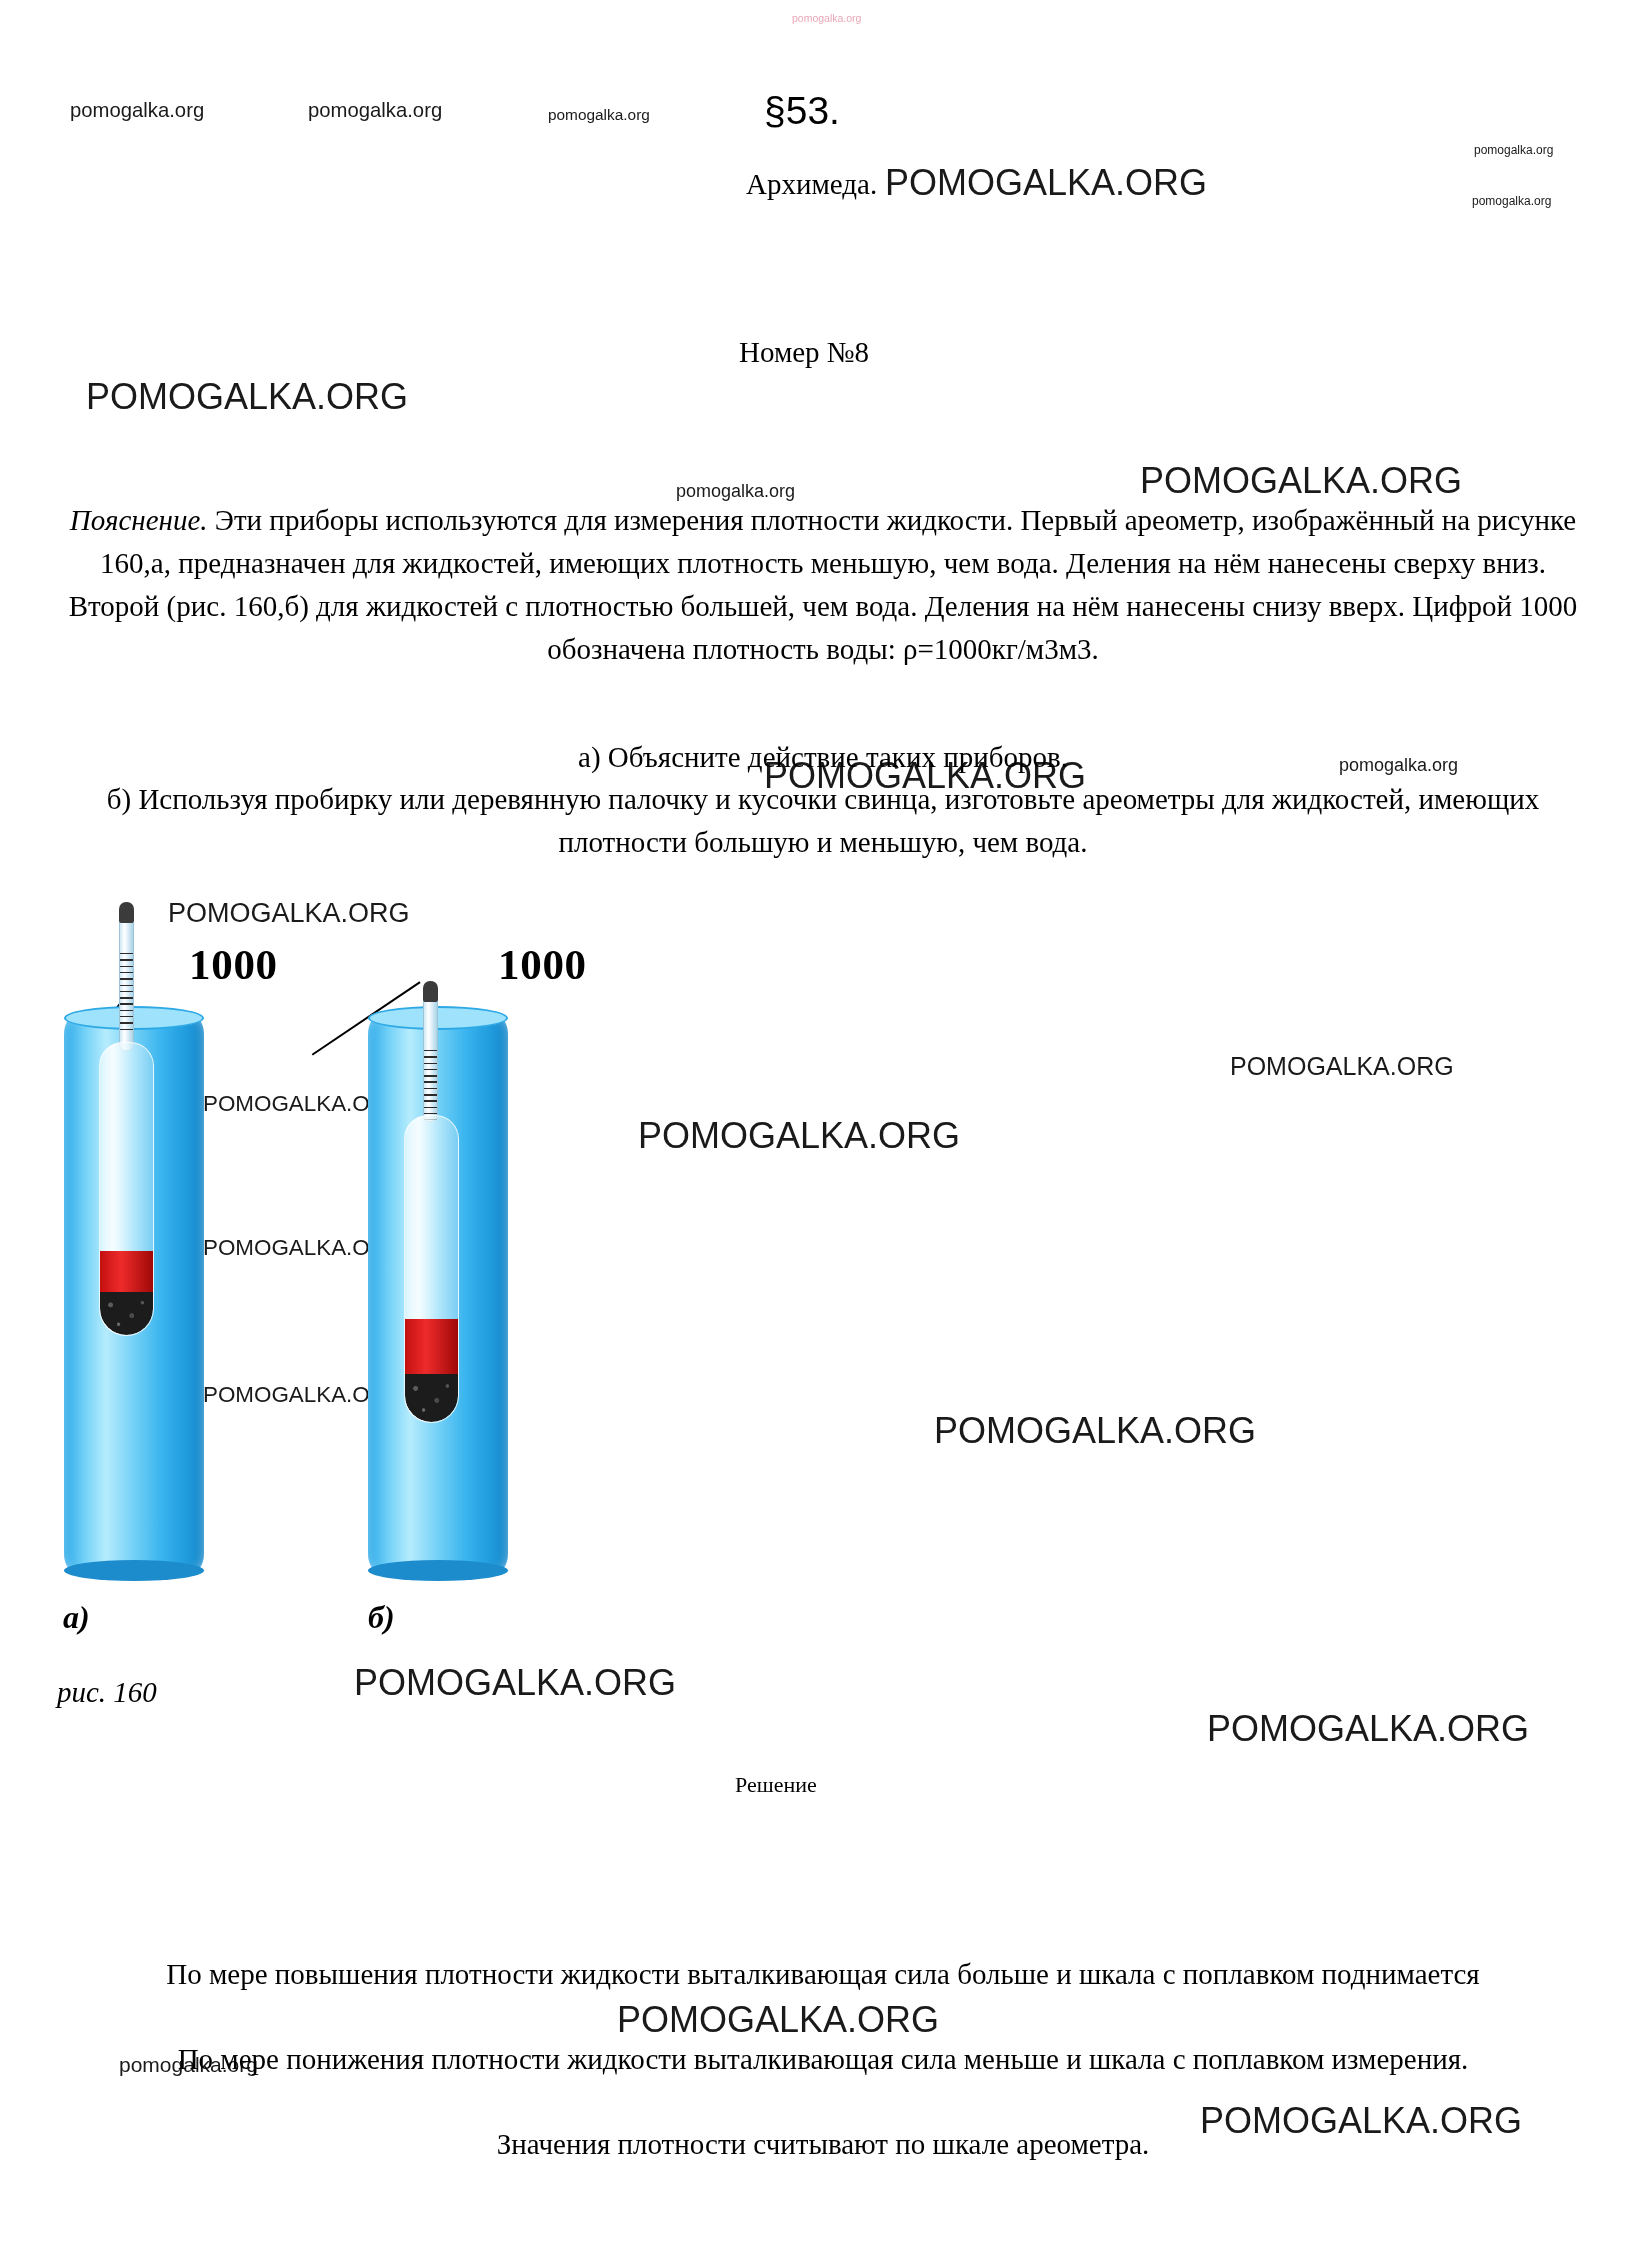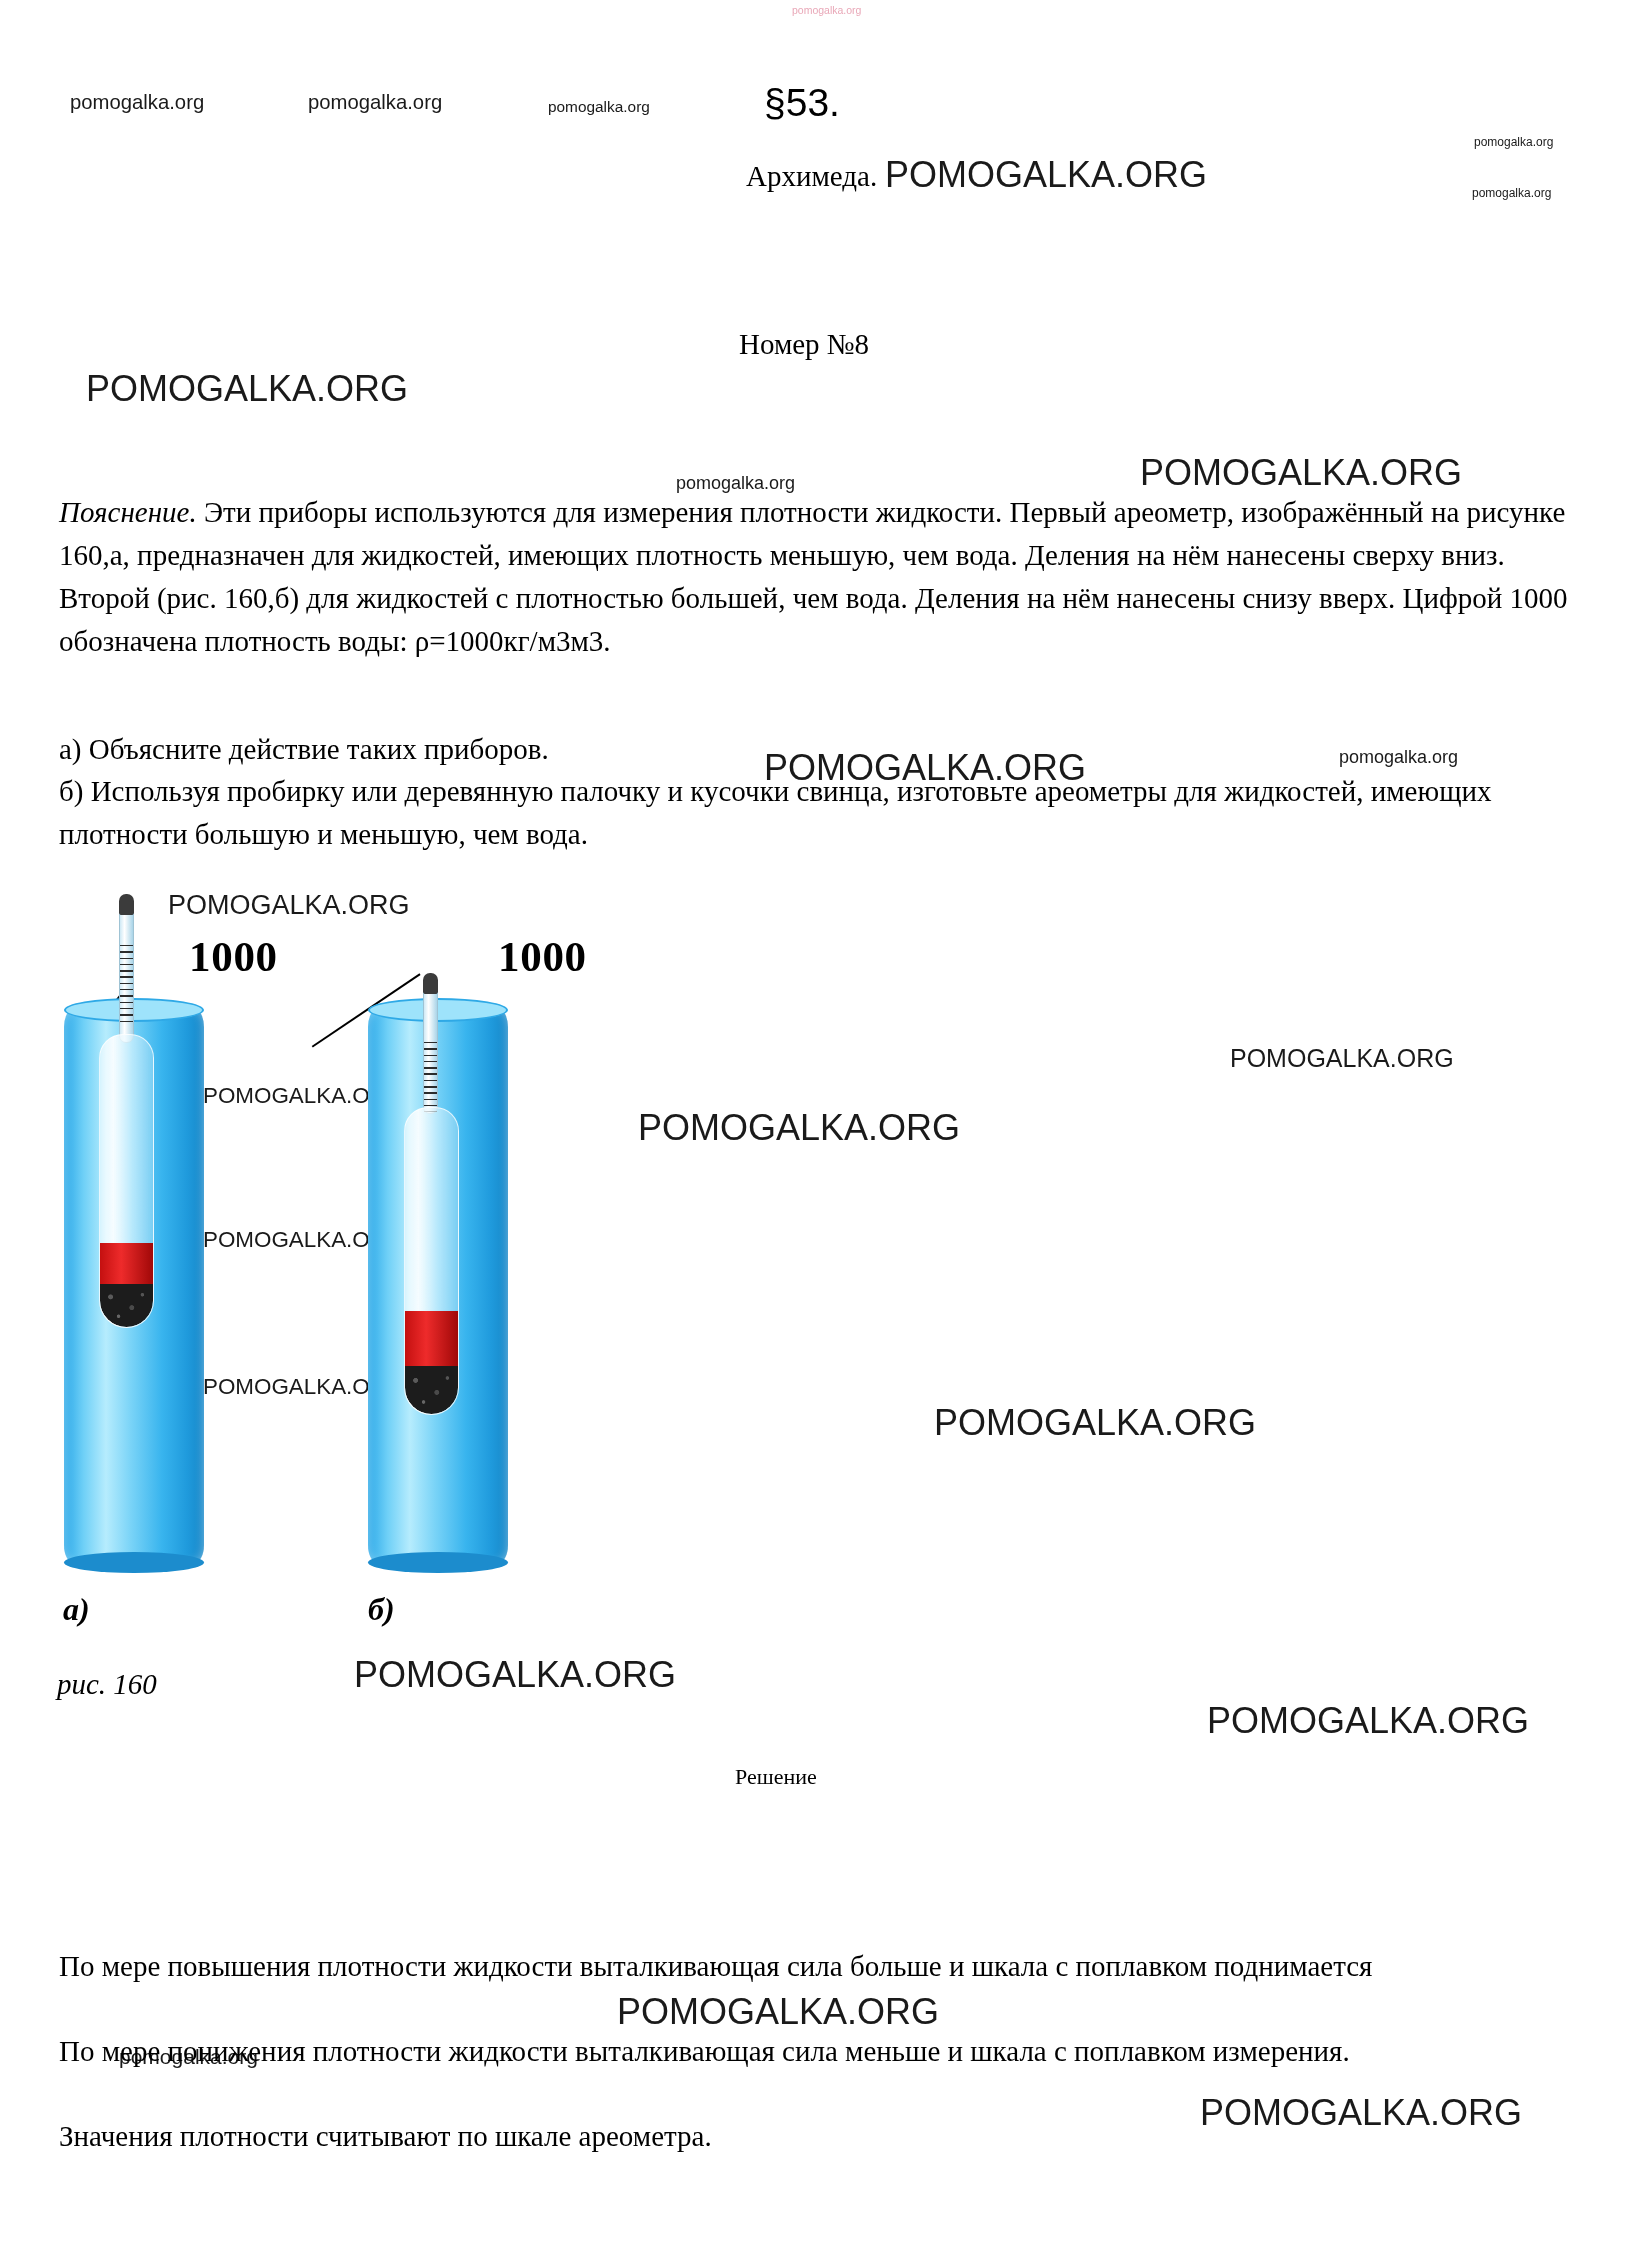--- a/index.html
+++ b/index.html
@@ -10,23 +10,24 @@
   body {
     width: 1643px;
     height: 2261px;
     position: relative;
     font-family: "Liberation Serif", serif;
     color: #000000;
     overflow: hidden;
   }
   .page {
     position: absolute;
-    left: 0; top: 0;
+    left: 0; top: 8px;
     width: 1643px;
     height: 2209px;
+    text-align: center;
   }
 
   
   .wm {
     position: absolute;
     color: #000000;
     font-family: "Liberation Sans", sans-serif;
     white-space: nowrap;
     pointer-events: none;
   }

